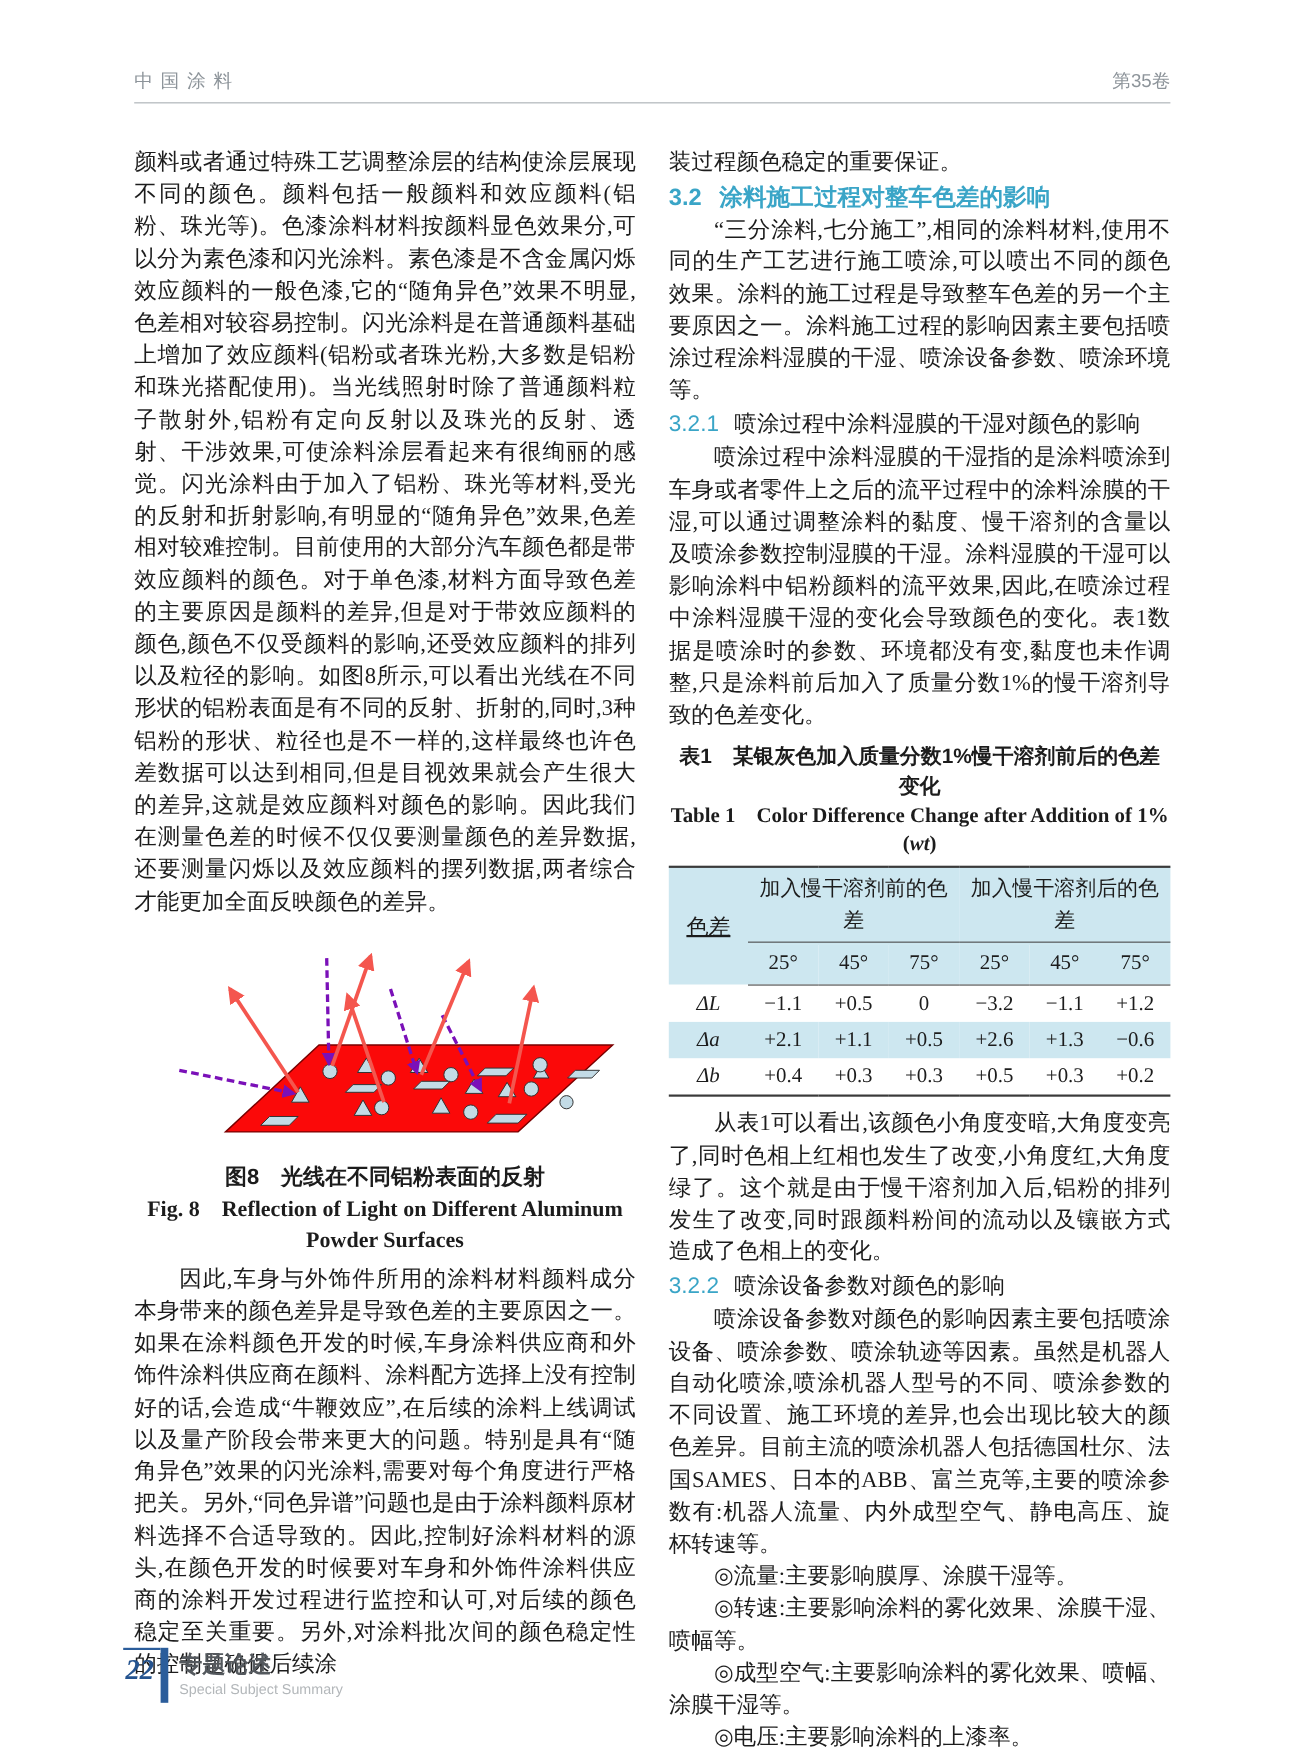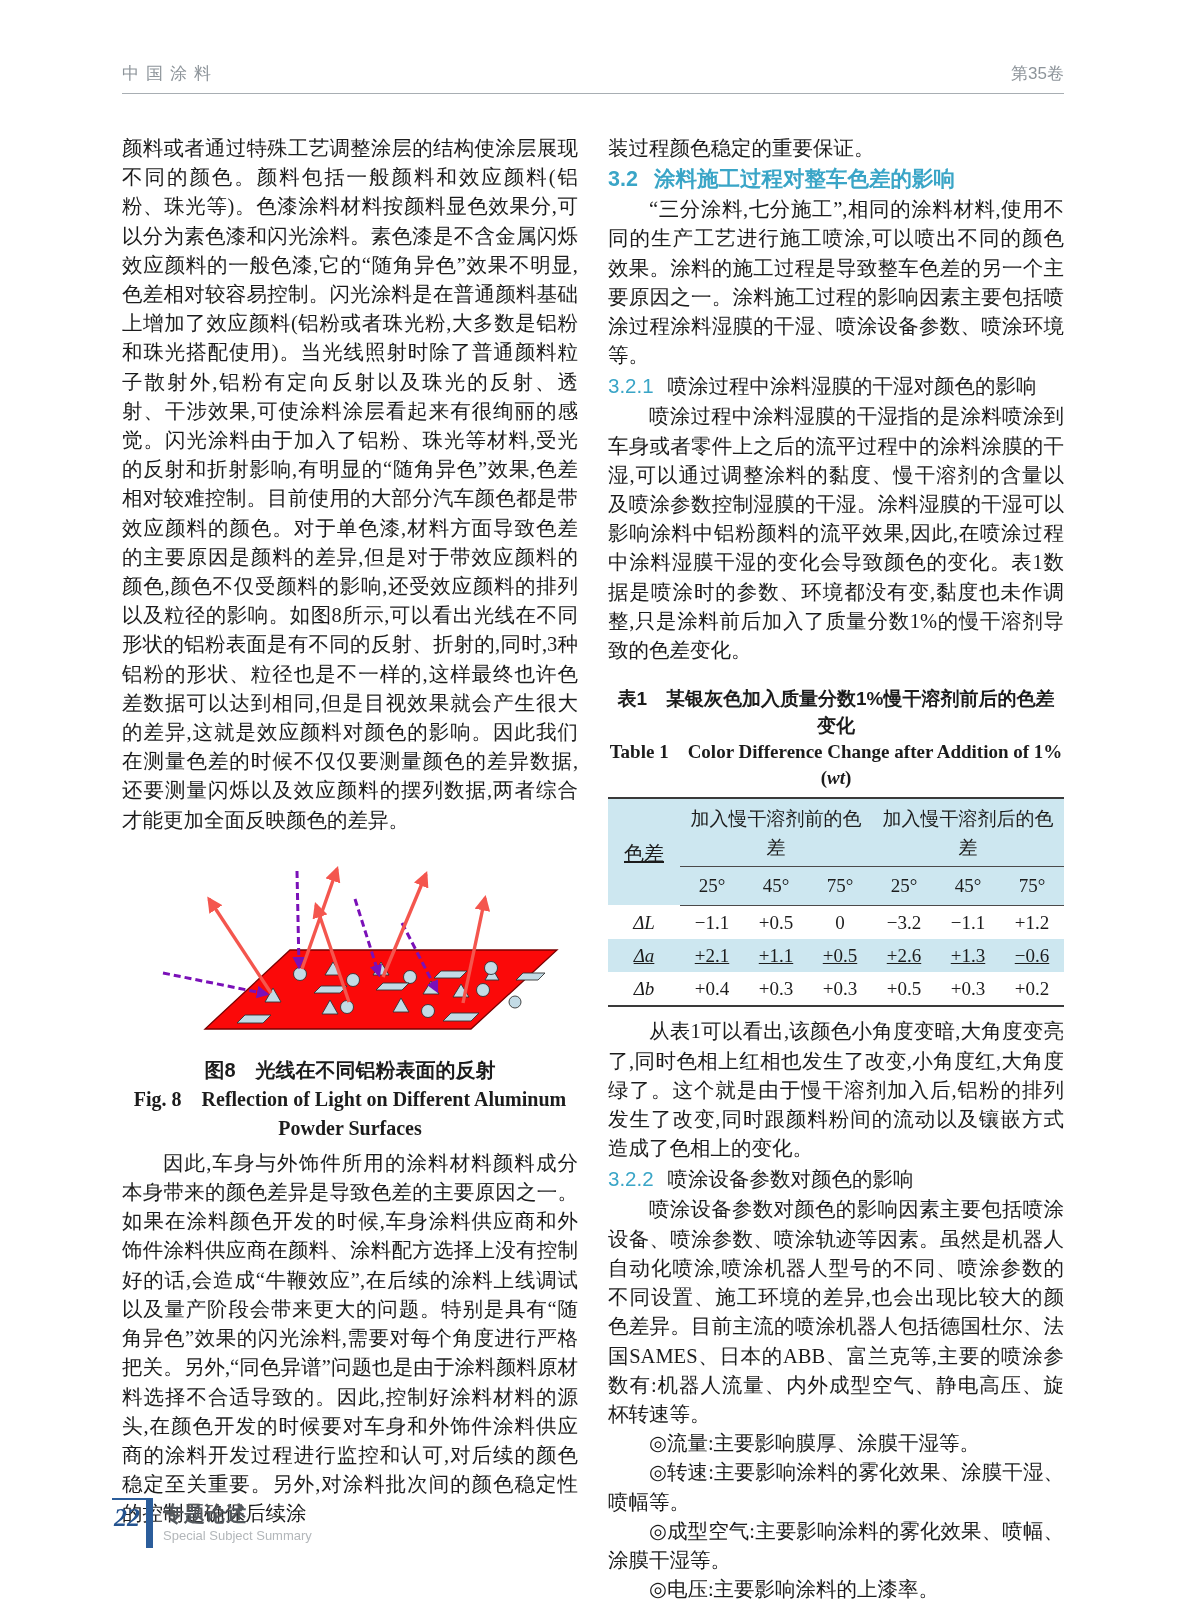--- a/index.html
+++ b/index.html
@@ -40,40 +40,40 @@
   .fig-cap-zh{
     font-family:"Liberation Sans","DejaVu Sans",sans-serif;
     font-weight:bold;font-size:20px;line-height:30px;text-align:center;
     margin-top:18px;text-indent:0;
   }
   .fig-cap-en{
     font-weight:bold;font-size:20px;line-height:29px;text-align:center;
     text-indent:0;margin:0 6px;
   }
   
-  .table-block{margin:20px 0 10px 0;}
+  .table-block{margin:10px 0 10px 0;}
   .tbl-cap-zh{
     font-family:"Liberation Sans","DejaVu Sans",sans-serif;
     font-weight:bold;font-size:19px;line-height:27px;text-align:center;text-indent:0;
   }
   .tbl-cap-en{font-weight:bold;font-size:19px;line-height:26px;text-align:center;text-indent:0;}
   table.difftable{
     width:100%;border-collapse:collapse;margin-top:6px;
     font-size:19px;
     border-top:2px solid #3a3a3a;border-bottom:2px solid #3a3a3a;
   }
   table.difftable th,table.difftable td{
     text-align:center;font-weight:normal;padding:2px 0;
   }
   thead{background:#cde7f0;}
   thead tr.grprow th{padding-top:5px;}
   th.grp span{display:inline-block;padding:0 4px 3px;border-bottom:1px solid #4a4a4a;}
   thead tr.angrow th{border-bottom:1px solid #4a4a4a;padding-bottom:5px;}
   th.sidehead{font-size:20px;text-decoration:underline;}
-  tr.shade{background:#cde7f0;text-decoration:underline;}
+  tr.shade{background:#cde7f0;}
   td.rowlabel{font-style:italic;}
   tbody td{padding:4px 0;}
   
   .footer{
     position:absolute;left:112px;top:1498px;
     display:flex;align-items:flex-start;
     font-family:"Liberation Sans","DejaVu Sans",sans-serif;
   }
   .pagenum-wrap{
     border-top:2px solid #2b5d9b;padding:3px 6px 0 2px;

